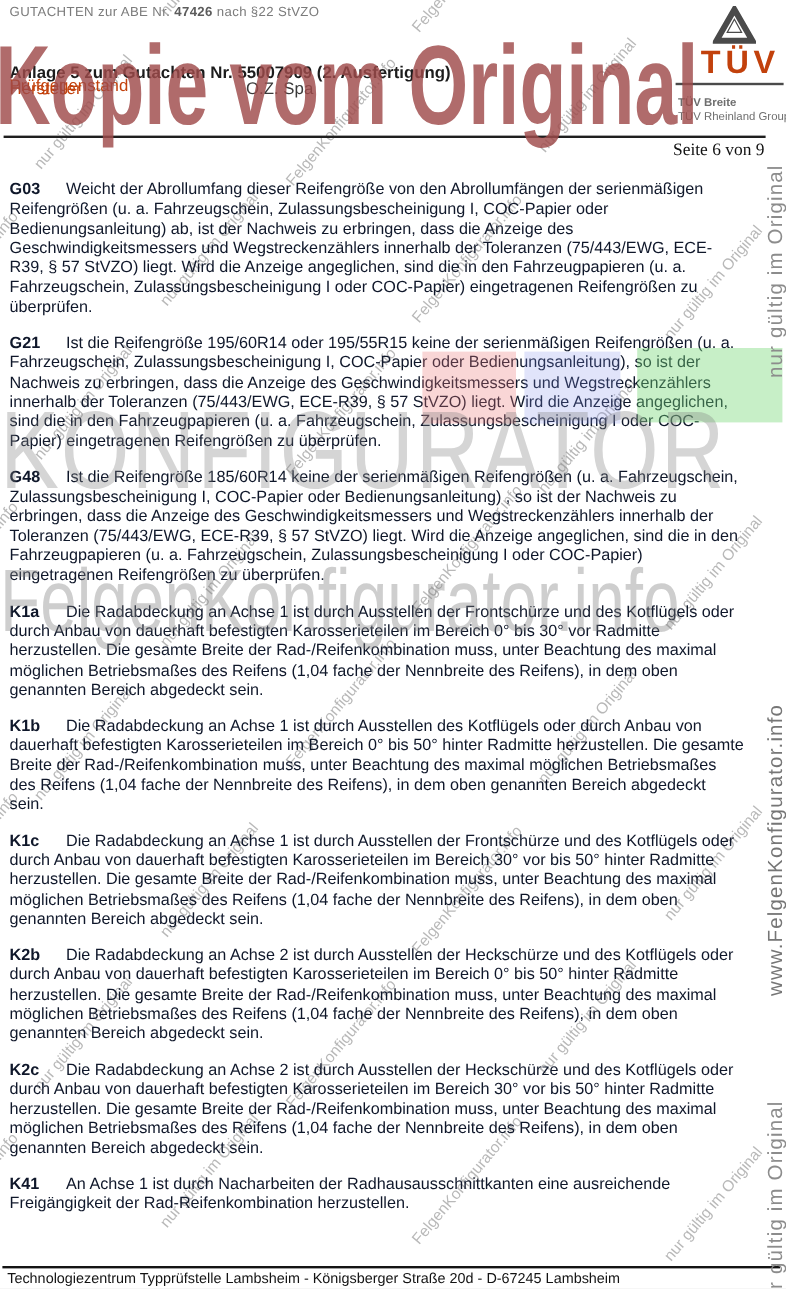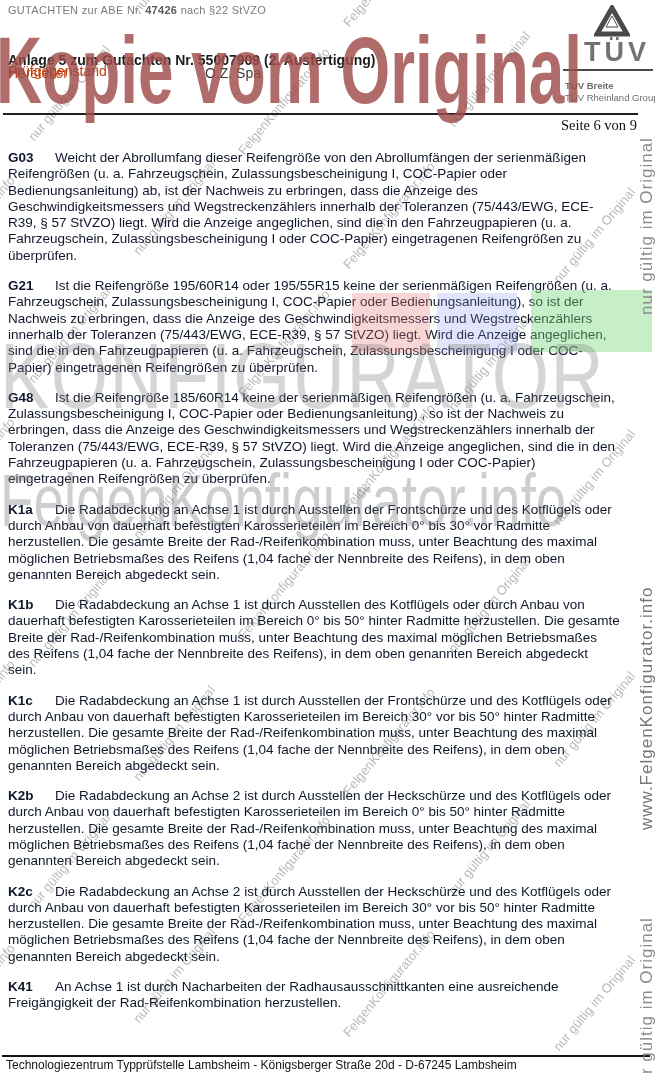--- a/index.html
+++ b/index.html
@@ -12,21 +12,21 @@
   
   .hdr-line1{position:absolute;left:8px;top:4px;font-size:11px;color:#7b7b7b;letter-spacing:.3px;z-index:3;white-space:pre;}
   .hdr-line1 .num{font-weight:bold;color:#5c5c5c;}
   .hdr-line2{position:absolute;left:8px;top:24px;font-size:14px;font-weight:bold;color:#1c1c1c;z-index:3;white-space:pre;margin-top:28px;}
   .fld-label{position:absolute;left:8px;font-size:14px;color:#c2410c;z-index:3;white-space:pre;}
   .fld-value{position:absolute;left:205px;font-size:14px;color:#3a3a3a;z-index:3;white-space:pre;}
   .row1{top:63px;} .row2{top:65px;}
   
   .logo{position:absolute;left:560px;top:3px;width:95px;height:110px;z-index:3;}
   .logo-tri{position:absolute;left:34px;top:2px;}
-  .logo-tuv{position:absolute;left:24px;top:34px;font-size:27px;font-weight:bold;color:#737373;letter-spacing:4px;}
+  .logo-tuv{position:absolute;left:24px;top:34px;font-size:27px;font-weight:bold;color:#c2410c;letter-spacing:4px;}
   .logo-rule{position:absolute;left:3px;top:66px;width:90px;height:2px;background:#4a4a4a;}
   .logo-org1{position:absolute;left:5px;top:77px;font-size:9.5px;font-weight:bold;color:#6e6e6e;white-space:pre;}
   .logo-org2{position:absolute;left:5px;top:89px;font-size:9.5px;color:#6e6e6e;white-space:pre;}
   
   .rule-top{position:absolute;left:3px;top:113px;width:635px;height:2px;background:#1f1f1f;z-index:3;}
   .page-no{position:absolute;left:0;top:117px;width:637px;text-align:right;font-size:14.5px;color:#111;z-index:3;white-space:pre;font-family:Liberation Serif, serif;}
   
   .paras{position:absolute;left:8px;top:150px;width:646px;z-index:3;}
   .para{margin:0 0 14px 0;font-size:13.5px;line-height:16.3px;color:#0f172a;white-space:pre;}
   .pcode{display:inline-block;width:47px;font-weight:bold;}

